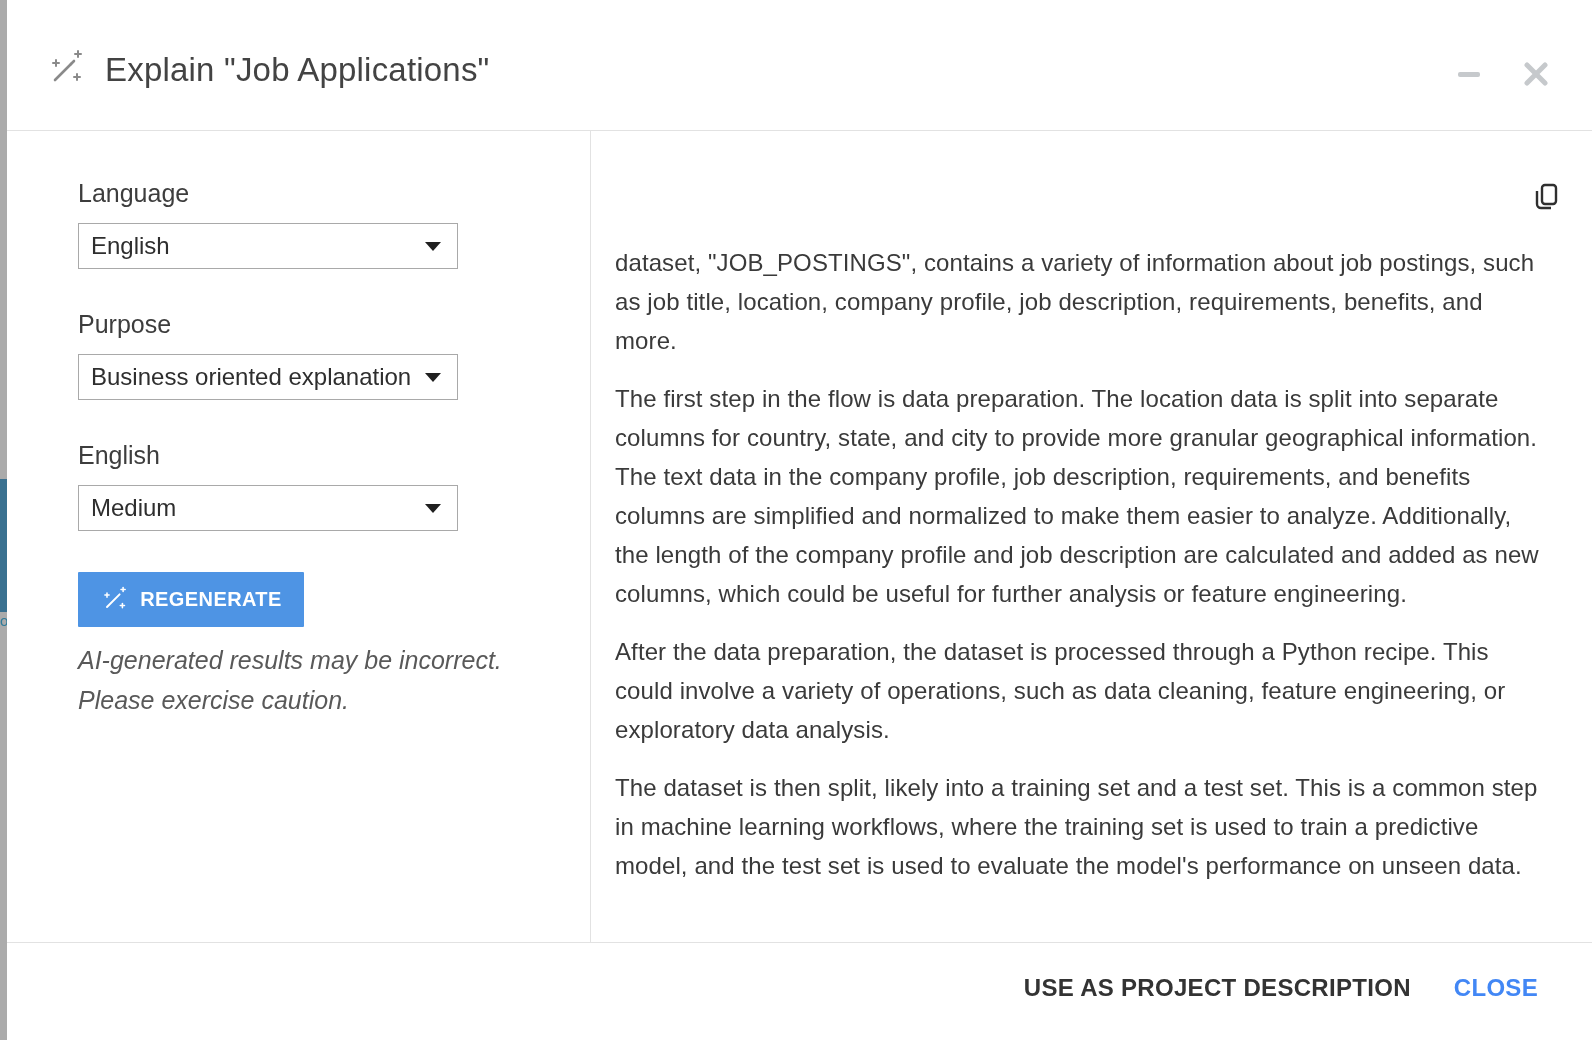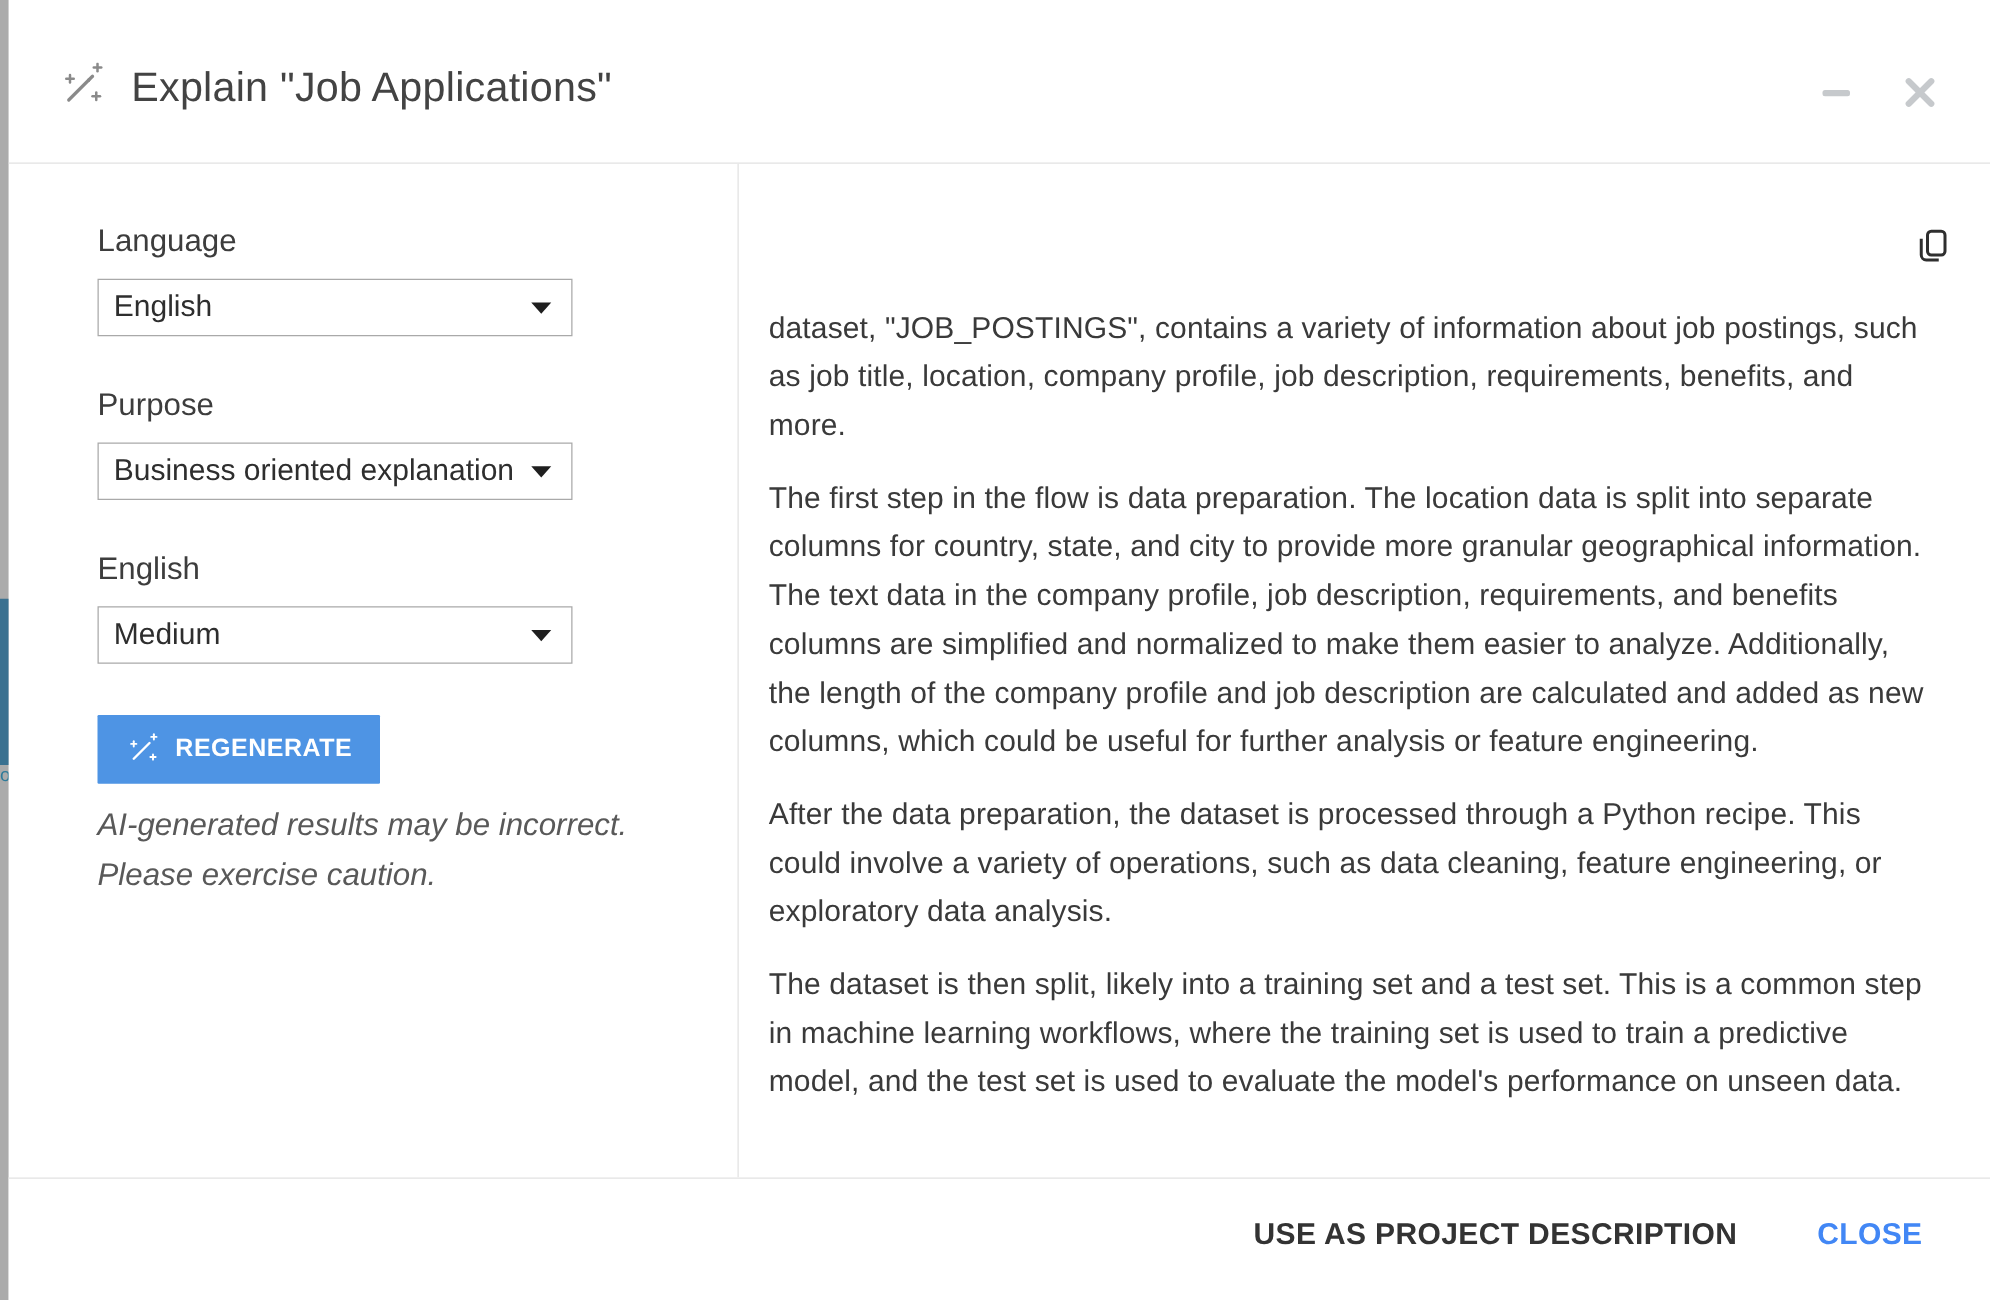--- a/index.html
+++ b/index.html
@@ -100,21 +100,21 @@
   .explanation-scroll p {
     font-size: 24px; line-height: 39px; color: #3a3a3a;
     margin-bottom: 19px; letter-spacing: 0.1px;
   }
 
   
   .modal-footer {
     flex: 0 0 98px; height: 98px;
     border-top: 1px solid #e2e2e2;
     display: flex; align-items: center; justify-content: flex-end;
-    padding: 0 54px 8px 0; gap: 64px;
+    padding: 0 54px 8px 0; gap: 43px;
     background: #ffffff;
   }
   .footer-btn {
     background: none; border: none; cursor: pointer;
     font-family: "Liberation Sans", sans-serif;
     font-size: 24px; font-weight: 700; letter-spacing: 0.3px;
   }
   .use-desc-btn { color: #333333; }
   .close-text-btn { color: #4287f5; }
 </style>

